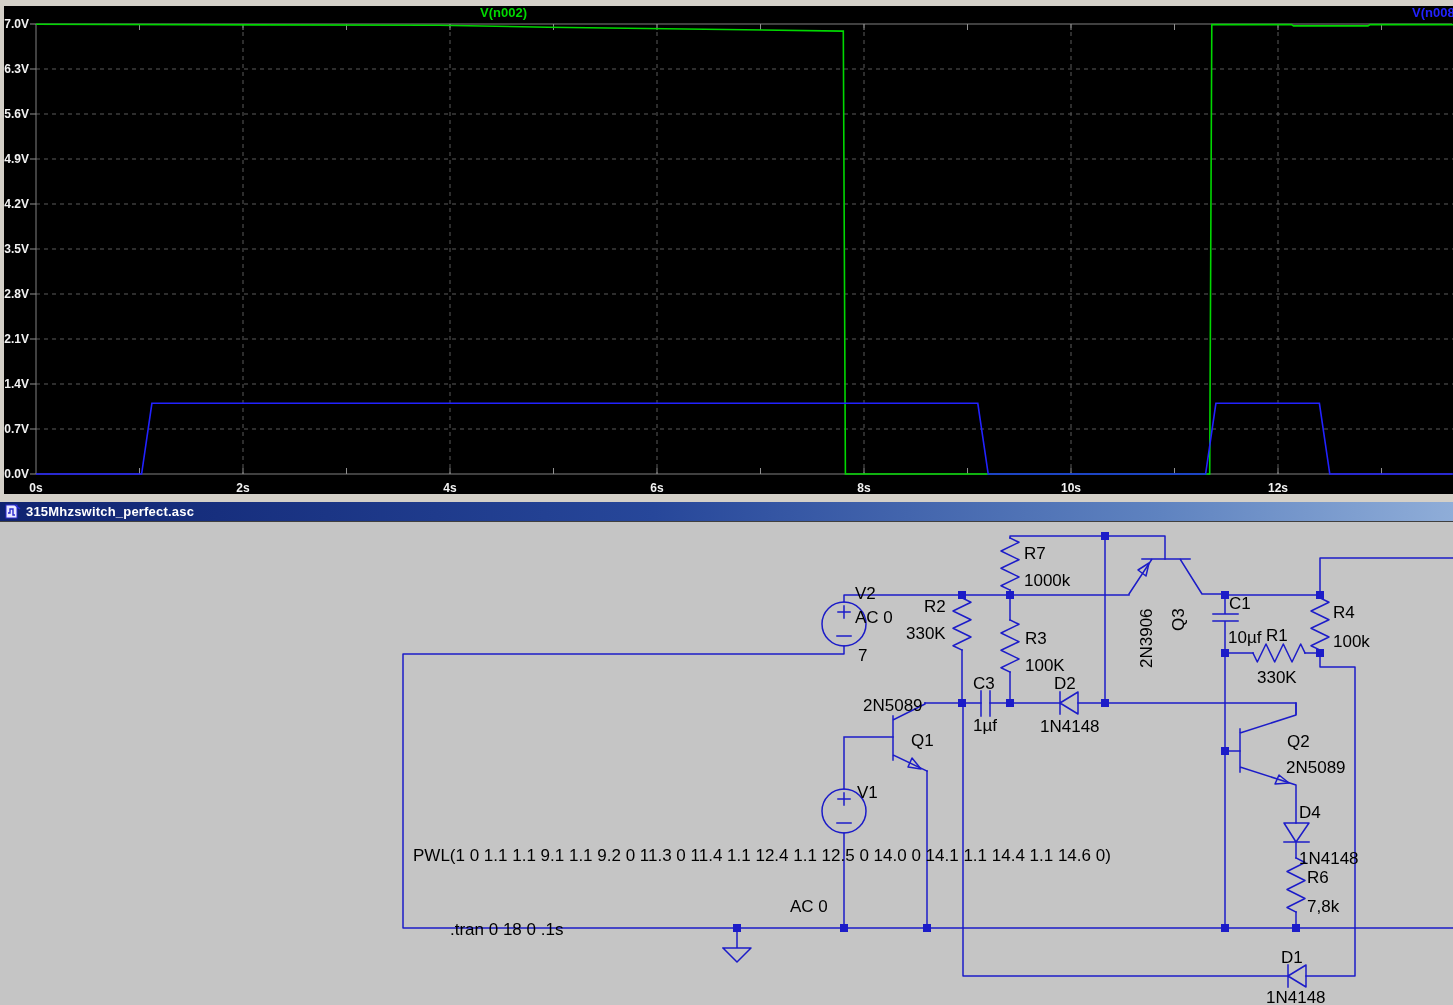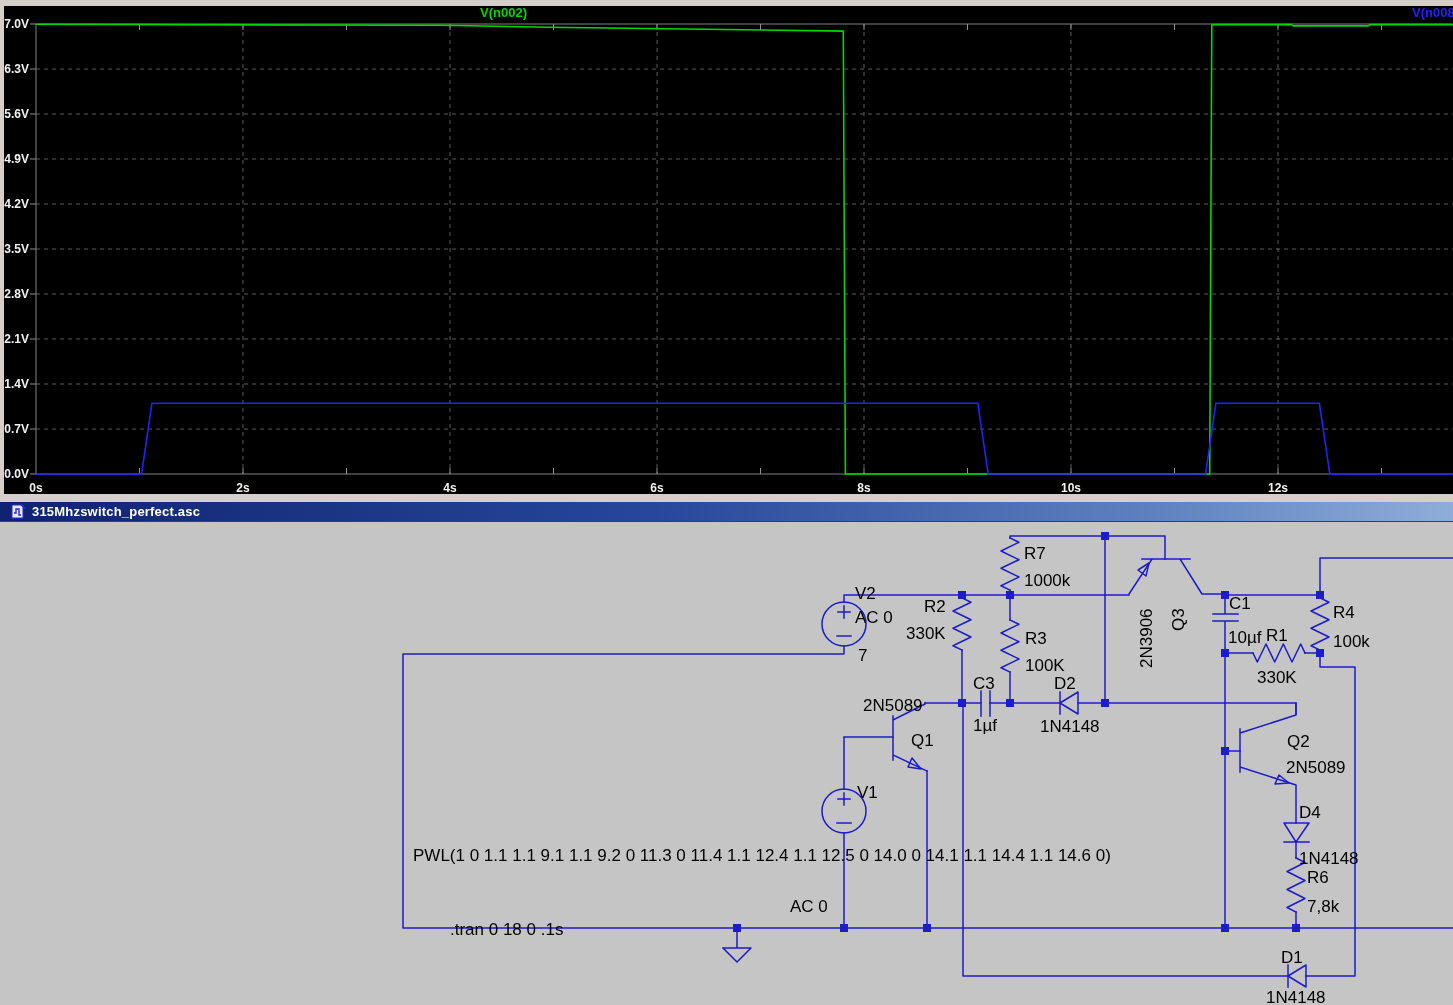--- a/index.html
+++ b/index.html
@@ -1,21 +1,21 @@
 <!DOCTYPE html>
 <html><head>
 <meta charset="utf-8">
 <style>
   html,body{margin:0;padding:0;background:#d4d0c8;width:1453px;height:1005px;overflow:hidden;
             font-family:"Liberation Sans",sans-serif;}
   .plot-pane{position:absolute;top:0;left:0;width:1453px;height:500px;}
   .title-bar{position:absolute;top:500px;left:0;width:1453px;height:22px;box-sizing:border-box;
              background:linear-gradient(90deg,#0f2370 0%,#27479a 45%,#5f83c0 80%,#8fadd8 100%);
              border-top:2px solid #d4d0c8;border-bottom:1px solid #404040;
-             display:flex;align-items:center;gap:5px;padding-left:11px;}
+             display:flex;align-items:center;gap:5px;padding-left:5px;}
   .title-bar .ttxt{color:#ffffff;font-size:13px;font-weight:bold;letter-spacing:.2px;
                    font-family:"Liberation Sans",sans-serif;}
   .schematic{position:absolute;top:522px;left:0;width:1453px;height:483px;background:#c5c5c5;}
   .slabel{font:17px "Liberation Sans",sans-serif;fill:#000000;}
   svg{display:block;}
 </style>
 </head>
 <body>
 
 <div class="plot-pane">

